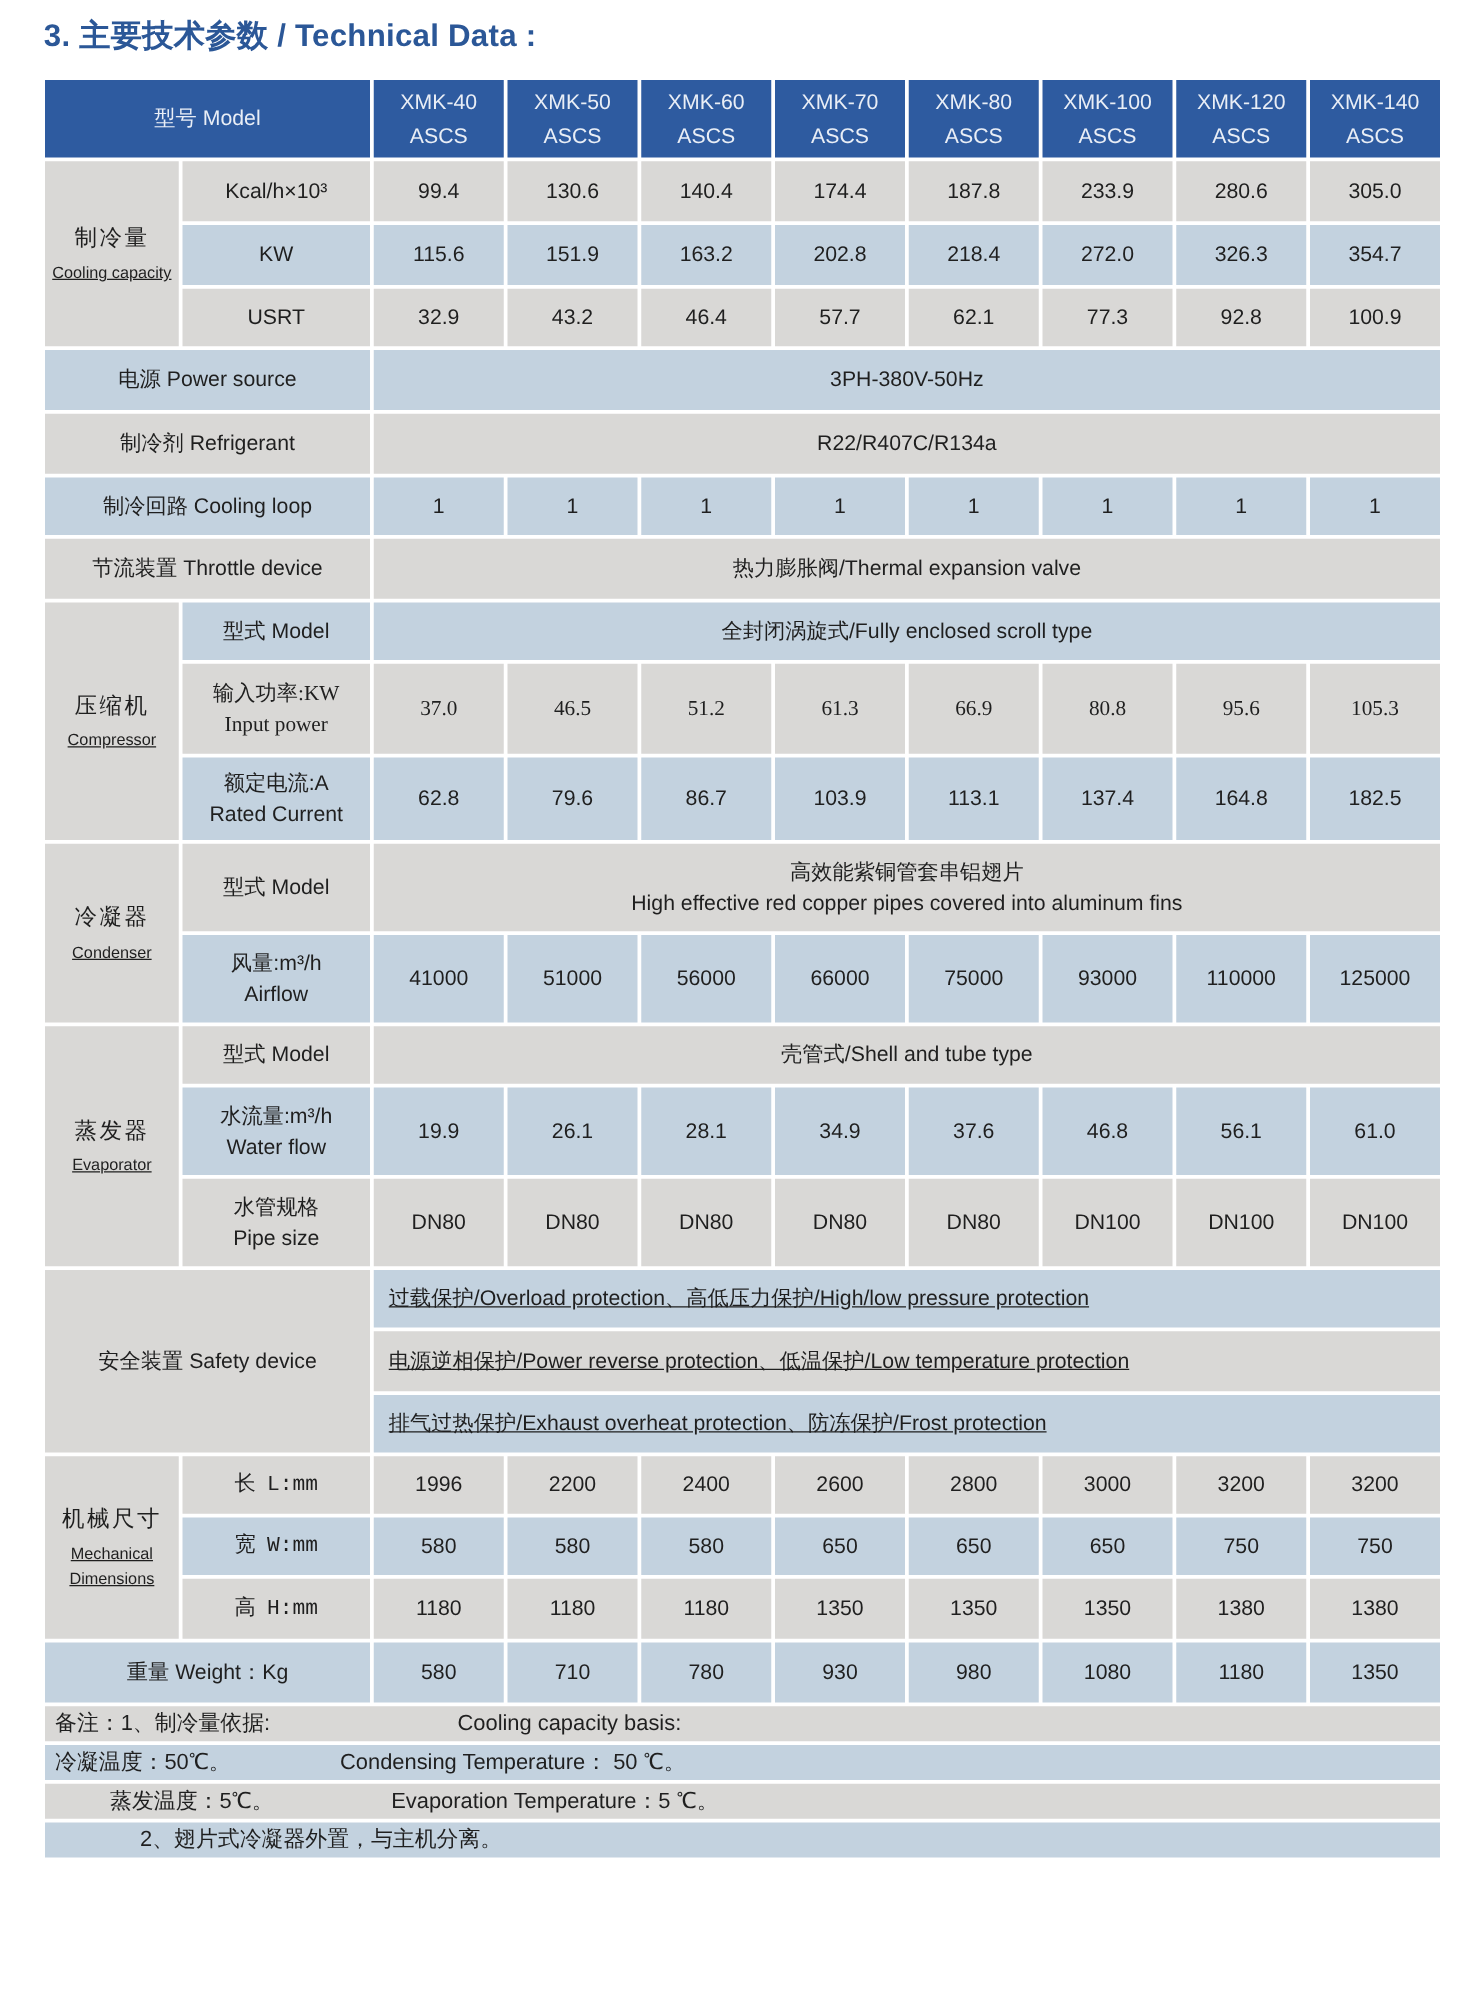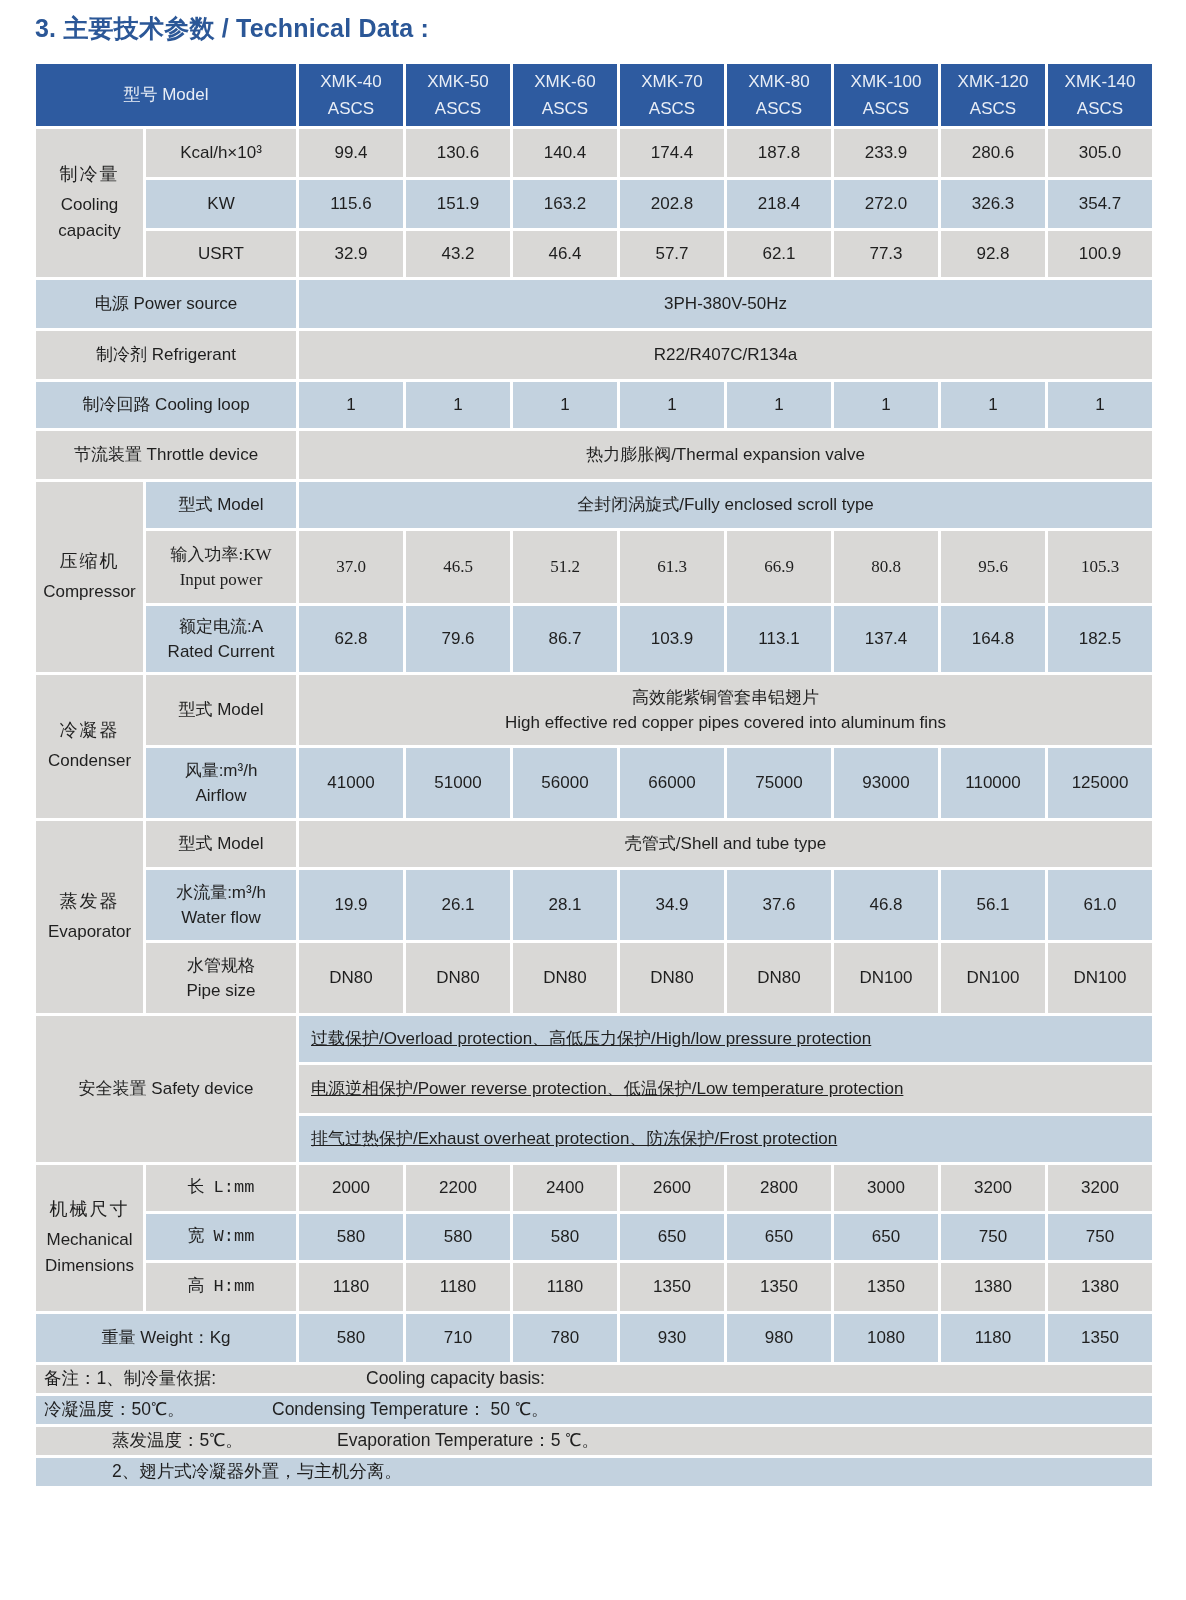--- a/index.html
+++ b/index.html
@@ -14,29 +14,29 @@
   .page{padding:8px 28px 0 33px;}
   .title{color:var(--title-color);font-size:25px;font-weight:bold;margin:4px 0 16px 2px;letter-spacing:0.2px;}
   table{border-collapse:separate;border-spacing:3px;table-layout:fixed;width:1122px;}
   td{text-align:center;vertical-align:middle;font-size:17px;padding:0;line-height:1.35;}
   .hdr{background:var(--header-bg);color:#e9eef6;}
   .hdr span{display:block;line-height:1.6;}
   .g{background:var(--row-gray);}
   .b{background:var(--row-blue);}
   .cat span{display:block;}
   .cat .zh{font-size:18px;letter-spacing:2px;margin-bottom:6px;}
-  .cat .en{font-size:17px;line-height:1.55;}
+  .cat .en{font-size:13px;line-height:1.55;text-decoration:underline;}
   .two span{display:block;line-height:1.5;}
   .mono{font-family:"Liberation Mono","DejaVu Sans Mono",monospace;margin-left:9px;}
   .left{text-align:left;padding-left:12px;text-decoration:underline;}
   .note{text-align:left;padding-left:8px;font-size:17.5px;}
   .note .nz{display:inline-block;}
   .n1 .nz{min-width:322px;}
   .n2 .nz{min-width:228px;}
-  .n3{padding-left:76px;margin-top:32px;}
+  .n3{padding-left:52px;margin-top:32px;}
   .n3 .nz{min-width:225px;}
   .n4{padding-left:76px;margin-top:40px;}
   
   .rh{height:62px;padding-left:28px;} .r46{height:46px;} .r48{height:48px;}
   .r72{height:72px;font-family:Liberation Serif, serif;} .r66{height:66px;} .r70{height:70px;}
   .rn{height:28px;}
 </style>
 </head>
 <body>
 
@@ -276,21 +276,21 @@
     <tr class="r46">
       <td class="b left" colspan="8">排气过热保护/Exhaust overheat protection、防冻保护/Frost protection</td>
     </tr>
 
     <tr class="r46">
       <td class="g cat" rowspan="3">
             <span class="zh">机械尺寸</span>
             <span class="en">Mechanical Dimensions</span>
           </td>
       <td class="g"><span>长</span><span class="mono">L:mm</span></td>
-      <td class="g">2000</td>
+      <td class="g">1996</td>
       <td class="g">2200</td>
       <td class="g">2400</td>
       <td class="g">2600</td>
       <td class="g">2800</td>
       <td class="g">3000</td>
       <td class="g">3200</td>
       <td class="g">3200</td>
     </tr>
 
     <tr class="r46">

